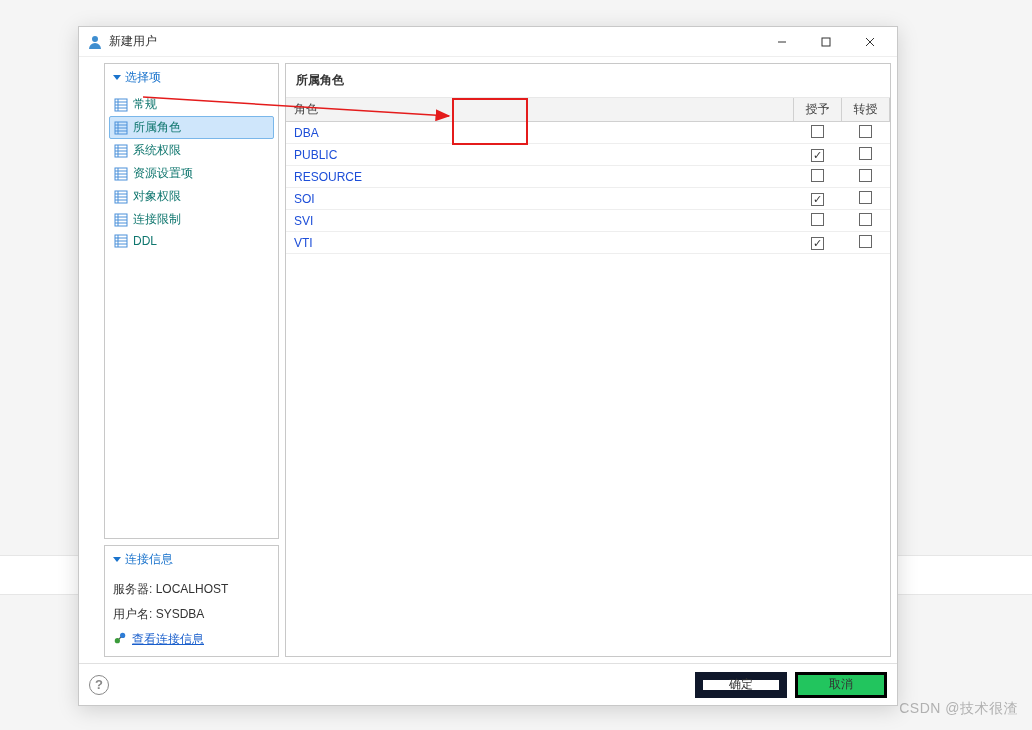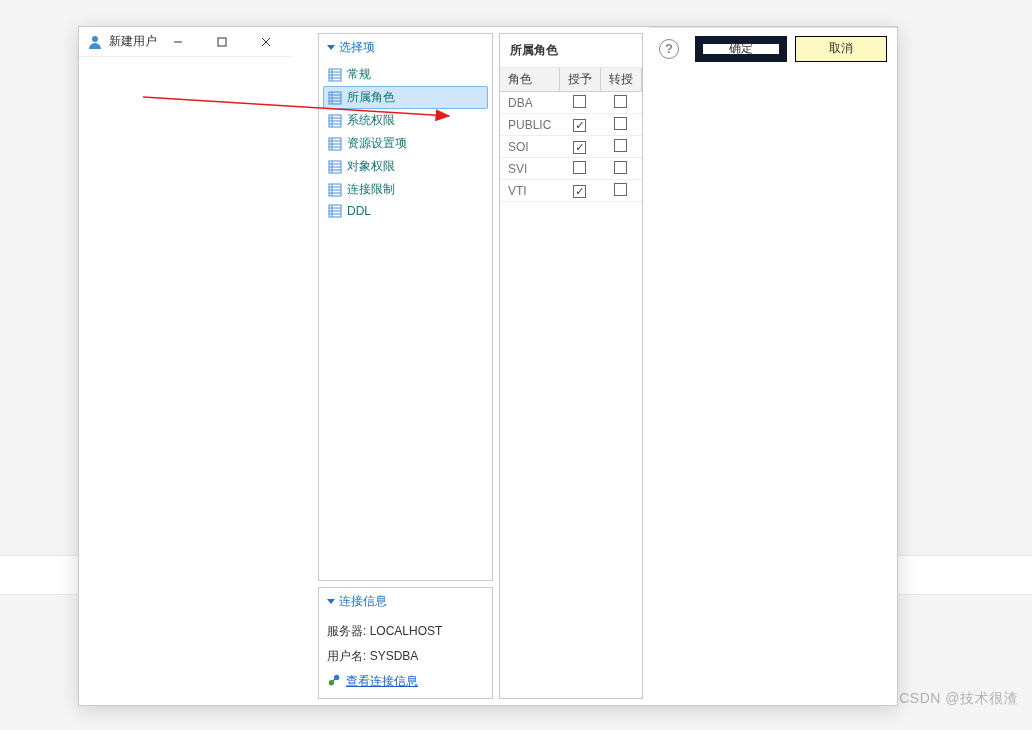--- a/index.html
+++ b/index.html
@@ -23,21 +23,21 @@
     .dialog {
       position: absolute;
       left: 78px;
       top: 26px;
       width: 820px;
       height: 680px;
       background: #fff;
       border: 1px solid #c8c8c8;
       box-shadow: 0 4px 20px rgba(0,0,0,0.15);
       display: flex;
-      flex-direction: row;
+      flex-direction: column;
     }
     .titlebar {
       height: 30px;
       display: flex;
       align-items: center;
       padding: 0 6px 0 8px;
       border-bottom: 1px solid #eee;
     }
     .title-icon {
       width: 16px; height: 16px;
@@ -144,21 +144,21 @@
       padding: 3px 8px;
       color: #404040;
       height: 22px;
     }
     table.grid th:first-child { border-left: none; }
     table.grid th.center { text-align: center; }
     table.grid td {
       border-bottom: 1px solid #eee;
       padding: 2px 8px;
       height: 22px;
-      color: #737373;
+      color: #1d4ed8;
     }
     table.grid td.center { text-align: center; }
     .cb {
       width: 13px; height: 13px;
       border: 1px solid #666;
       display: inline-flex;
       align-items: center;
       justify-content: center;
       background: #fff;
     }
@@ -194,36 +194,36 @@
       border-radius: 50%;
       display: flex; align-items: center; justify-content: center;
       color: #888;
       font-size: 13px;
       font-weight: bold;
     }
     .spacer { flex: 1; }
     .btn {
       min-width: 92px;
       height: 26px;
-      border: 1px solid #000000;
-      background: #fef9c3;
+      border: 3px solid #000000;
+      background: #22c55e;
       color: #333;
       display: flex;
       align-items: center;
       justify-content: center;
       cursor: default;
     }
     .btn.primary {
       border: 8px solid #0f172a;
       background: #fff;
     }
     .watermark {
       position: absolute;
       right: 14px;
-      bottom: 22px;
+      bottom: 12px;
       color: rgba(120,120,120,0.55);
       font-size: 14px;
       letter-spacing: 0.5px;
       margin-top: 44px;
     }
   </style>
 </head>
 <body>
 
 <div class="bg-stripe" style="top:555px;"></div>
@@ -384,20 +384,25 @@
                 <td>DBA</td>
                 <td class="center"><span class="cb"></span></td>
                 <td class="center"><span class="cb"></span></td>
               </tr>
               <tr>
                 <td>PUBLIC</td>
                 <td class="center"><span class="cb checked"></span></td>
                 <td class="center"><span class="cb"></span></td>
               </tr>
               <tr>
+                <td>RESOURCE</td>
+                <td class="center"><span class="cb"></span></td>
+                <td class="center"><span class="cb"></span></td>
+              </tr>
+              <tr>
                 <td>SOI</td>
                 <td class="center"><span class="cb checked"></span></td>
                 <td class="center"><span class="cb"></span></td>
               </tr>
               <tr>
                 <td>SVI</td>
                 <td class="center"><span class="cb"></span></td>
                 <td class="center"><span class="cb"></span></td>
               </tr>
               <tr>

